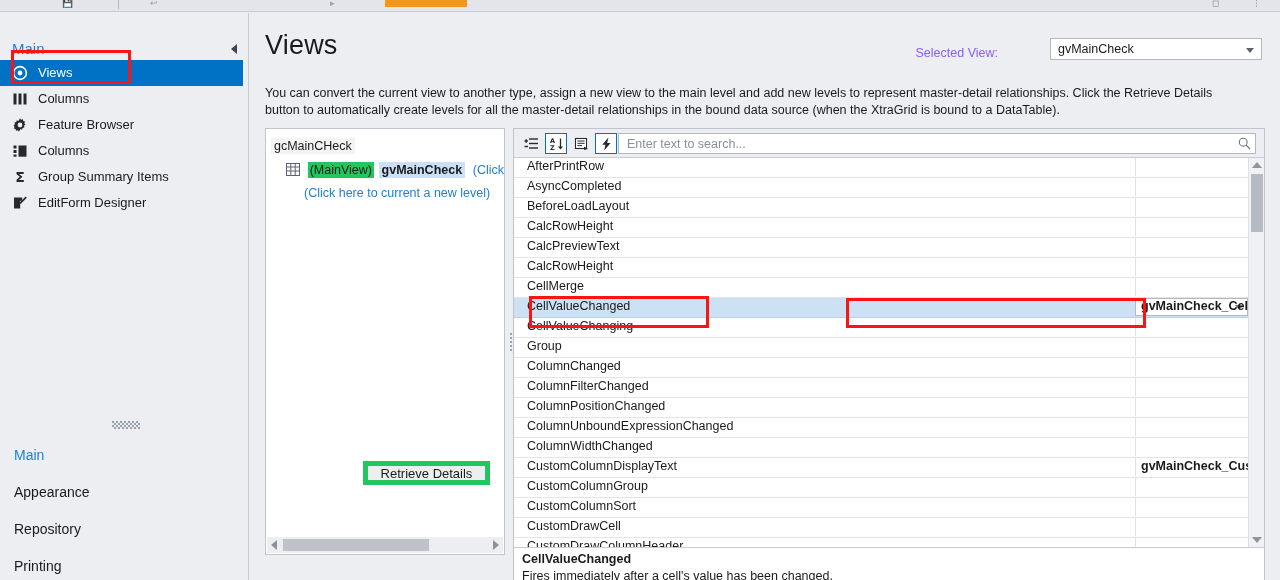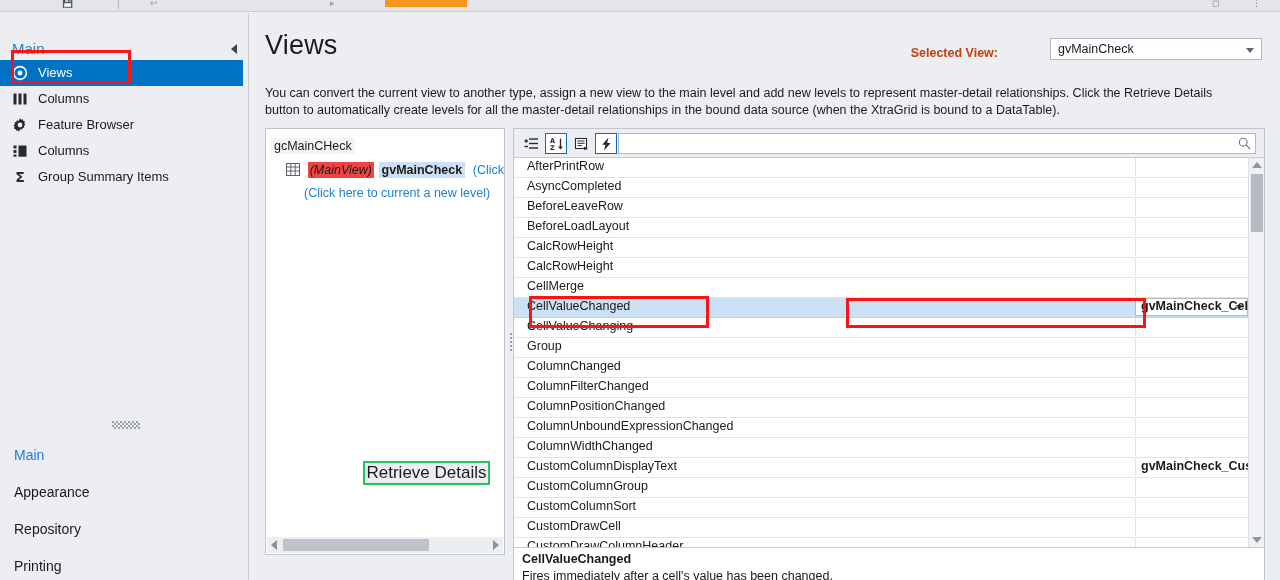--- a/index.html
+++ b/index.html
@@ -77,21 +77,21 @@
 
   
   .main { position: absolute; left: 250px; top: 13px; width: 1030px; height: 567px; background: #eceef2; }
   .page-title {
     position: absolute; left: 15px; top: 17px;
     font-size: 27px; font-weight: normal; color: #1a1a1a;
     letter-spacing: .2px;
   }
   .sel-view-label {
     position: absolute; right: 282px; top: 33px;
-    font-size: 12.5px; color: #c2410c; font-weight: bold;
+    font-size: 12.5px; color: #8b5cf6;
   }
   .sel-view-combo {
     position: absolute; right: 18px; top: 25px; width: 212px; height: 22px;
     background: #ffffff; border: 1px solid #b4b8c2;
     cursor: pointer;
   }
   .sel-view-combo .val {
     position: absolute; left: 7px; top: 3px; font-size: 12.5px; color: #1a1a1a;
   }
   .sel-view-combo .chev {
@@ -112,23 +112,22 @@
   }
   .tree-root {
     position: absolute; left: 5px; top: 9px;
     font-size: 12.5px; background: #f4f4f4; padding: 1px 3px;
     cursor: pointer;
   }
   .tree-row2 { position: absolute; left: 20px; top: 32px; height: 18px; white-space: nowrap; }
   .grid-ico { display: inline-block; vertical-align: -3px; width: 14px; height: 13px; }
   .tree-mainview {
     display: inline-block; vertical-align: middle;
-    font-size: 12.5px; background: #ef4444; padding: 1px 2px; margin-left: 4px;
-    cursor: pointer;
-    font-style: italic;
+    font-size: 12.5px; background: #22c55e; padding: 1px 2px; margin-left: 4px;
+    cursor: pointer;
   }
   .tree-gv {
     display: inline-block; vertical-align: middle;
     font-size: 12.5px; font-weight: bold; color: #1a1a1a;
     background: #cbe0f5; padding: 1px 3px; margin-left: 1px;
     cursor: pointer;
   }
   .tree-click1 {
     display: inline-block; vertical-align: middle;
     font-size: 12.5px; color: #1f7fd4; margin-left: 4px; cursor: pointer;
@@ -148,22 +147,22 @@
   .tree-hscroll .arrL, .tree-hscroll .arrR {
     position: absolute; top: 3px; width: 0; height: 0;
     border-top: 5px solid transparent; border-bottom: 5px solid transparent;
     cursor: pointer;
   }
   .tree-hscroll .arrL { left: 4px; border-right: 6px solid #8c919c; }
   .tree-hscroll .arrR { right: 4px; border-left: 6px solid #8c919c; }
 
   .retrieve-btn {
     position: absolute; left: 113px; top: 448px; width: 127px; height: 24px;
-    background: #eceef2; border: 2px solid #22c55e;
-    font-size: 17px; color: #1a1a1a; cursor: pointer;
+    background: #eceef2; border: 5px solid #22c55e;
+    font-size: 13px; color: #1a1a1a; cursor: pointer;
     display: flex; align-items: center; justify-content: center; text-align: right;
   }
 
   
   .splitter {
     position: absolute; left: 257px; top: 115px; width: 12px; height: 427px;
     background: #eceef2; cursor: col-resize;
   }
   .splitter .grip {
     position: absolute; left: 3px; top: 48%; width: 6px; height: 20px;
@@ -338,20 +337,29 @@
 
       <div class="nav-item">
         <span class="nav-ico ico-sigma">
           <svg width="16" height="16" viewBox="0 0 16 16">
             <text x="8" y="13" font-family="DejaVu Sans" font-size="14" font-weight="bold" fill="#26292e" text-anchor="middle">Σ</text>
           </svg>
         </span>
         <span>Group Summary Items</span>
       </div>
 
+      <div class="nav-item">
+        <span class="nav-ico ico-edit">
+          <svg width="16" height="16" viewBox="0 0 16 16">
+            <path d="M2 2.6h8.2v3.1H8.2v7.7H2z" fill="#26292e"></path>
+            <path d="M13.6 1.6l1.2 1.2-5.6 5.6-1.7.5.5-1.7z" fill="#26292e"></path>
+          </svg>
+        </span>
+        <span>EditForm Designer</span>
+      </div>
 
     </div>
 
     <div class="grip-dots"></div>
 
     <div class="group-list">
       <div class="group-item active">
         <span>Main</span>
       </div>
       <div class="group-item">
@@ -441,48 +449,49 @@
             <path d="M10 9.5l4 2.5-4 1z" fill="#26292e"></path>
           </svg>
         </div>
         <div class="tb-btn on" style="left:81px;">
           <svg width="13" height="14" viewBox="0 0 13 14">
             <path d="M8.4 0.5L2.2 7.8h3.2L4.2 13.5l6.4-7.6H7.2z" fill="#26292e"></path>
           </svg>
         </div>
 
         <div class="pg-search">
+          <input type="text" placeholder="Enter text to search..." style="">
           <span class="srch-ico">
             <svg width="13" height="13" viewBox="0 0 13 13">
               <circle cx="5.2" cy="5.2" r="3.9" fill="none" stroke="#6d7380" stroke-width="1.1"></circle>
               <line x1="8.2" y1="8.2" x2="12" y2="12" stroke="#6d7380" stroke-width="1.2"></line>
             </svg>
           </span>
         </div>
       </div>
 
       <div class="pg-rows" id="pg-rows">
           <div class="pgrow">
             <span class="nm">AfterPrintRow</span>
             <span class="divider"></span>
           </div>
           <div class="pgrow">
             <span class="nm">AsyncCompleted</span>
             <span class="divider"></span>
           </div>
           <div class="pgrow">
-            <span class="nm">BeforeLeaveRow</span>
-            <span class="divider"></span>
-          </div>
-          <div class="pgrow">
             <span class="nm">BeforeLoadLayout</span>
             <span class="divider"></span>
           </div>
           <div class="pgrow">
             <span class="nm">CalcRowHeight</span>
+            <span class="divider"></span>
+          </div>
+          <div class="pgrow">
+            <span class="nm">CalcPreviewText</span>
             <span class="divider"></span>
           </div>
           <div class="pgrow">
             <span class="nm">CalcRowHeight</span>
             <span class="divider"></span>
           </div>
           <div class="pgrow">
             <span class="nm">CellMerge</span>
             <span class="divider"></span>
           </div>

